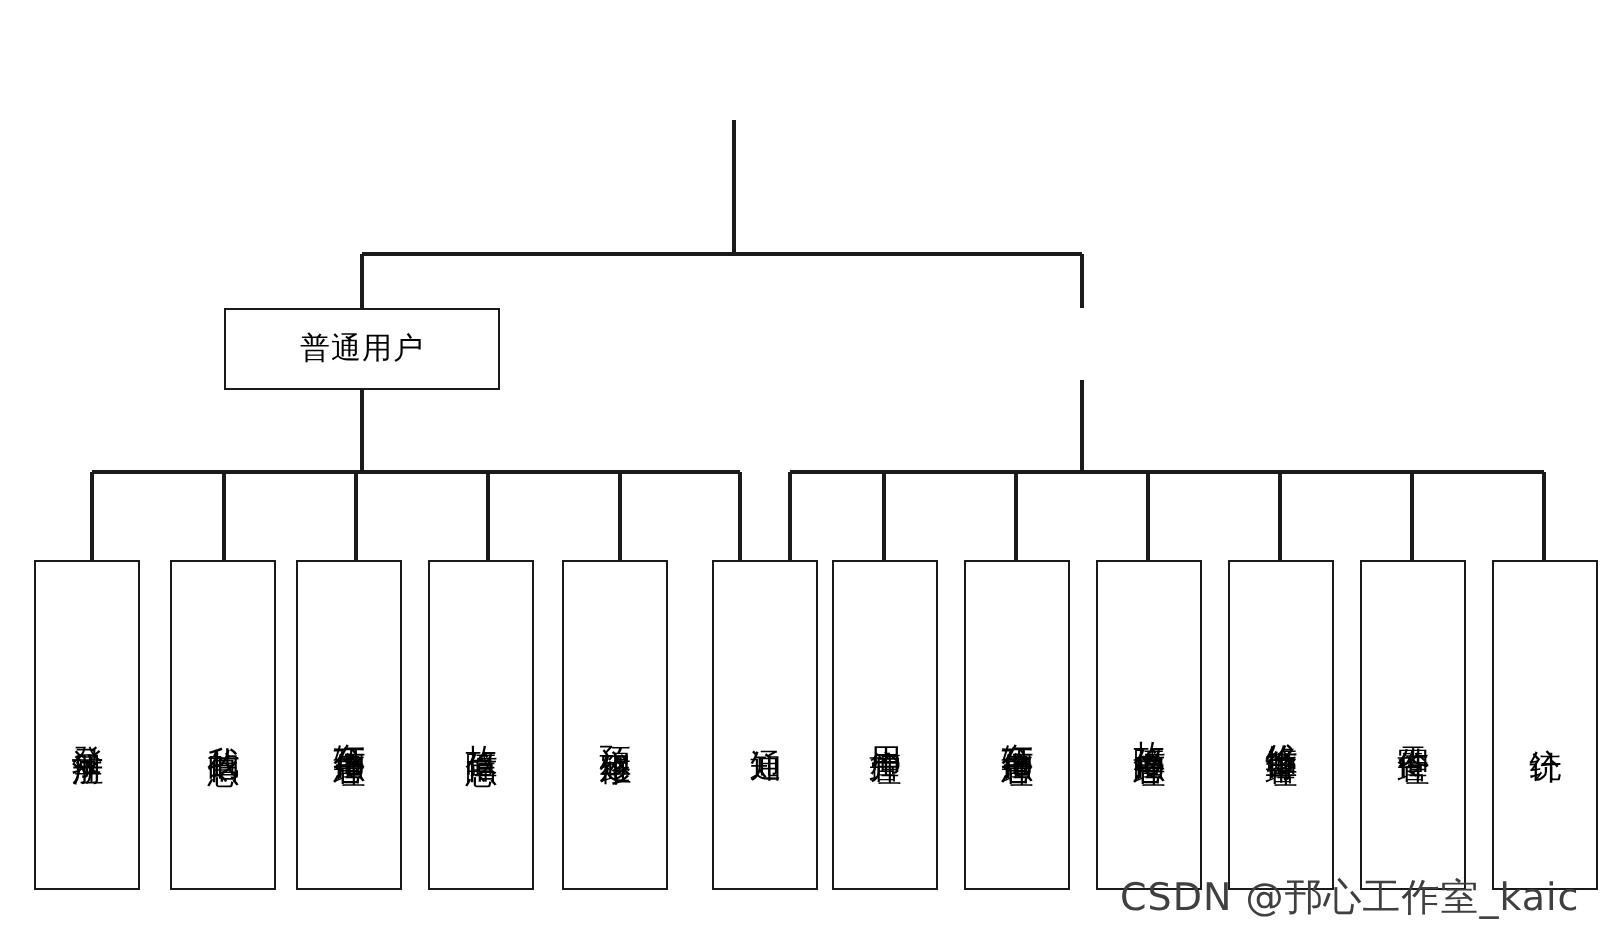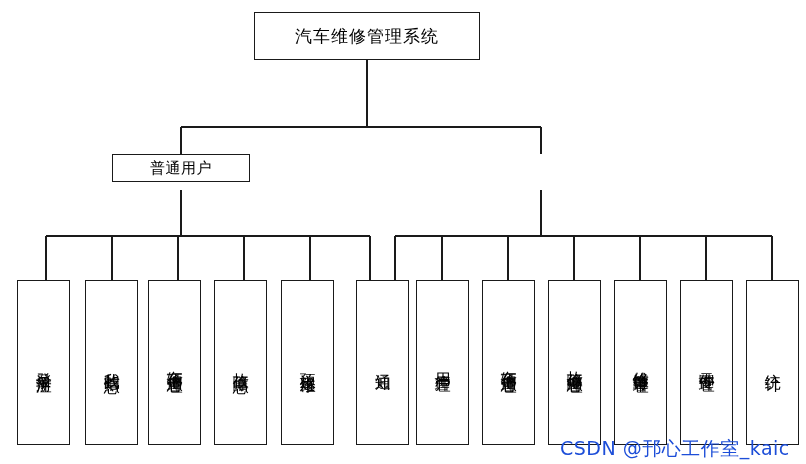--- a/index.html
+++ b/index.html
@@ -50,21 +50,21 @@
     height: 48px;
   }
   .node--root .node-label {
     font-size: 17px;
     letter-spacing: 1px;
     line-height: 1.1;
   }
   
   .node--branch {
     top: 154px;
-    height: 28px;
+    height: 41px;
   }
   .node--branch .node-label {
     font-size: 15px;
     letter-spacing: 0.5px;
     line-height: 1.1;
   }
   .node--branch-user   { left: 112px; width: 138px; }
   .node--branch-admin  { left: 470px; width: 142px; }
   
   .node--leaf {
@@ -82,21 +82,21 @@
     letter-spacing: 1.5px;
     white-space: nowrap;
     max-height: 150px;
   }
   
   .watermark {
     position: absolute;
     left: 560px;
     top: 436px;
     font-size: 19px;
-    color: #1d4ed8;
+    color: #404040;
     white-space: nowrap;
     z-index: 3;
     letter-spacing: 0.5px;
     font-family: "DejaVu Sans", "Liberation Sans", sans-serif;
   }
 </style>
 </head>
 <body>
 
 <div id="diagram">
@@ -129,23 +129,20 @@
       <path d="M395,236 L395,280"></path>
       <path d="M442,236 L442,280"></path>
       <path d="M508,236 L508,280"></path>
       <path d="M574,236 L574,280"></path>
       <path d="M640,236 L640,280"></path>
       <path d="M706,236 L706,280"></path>
       <path d="M772,236 L772,280"></path>
     </g>
   </svg>
 
-  <div class="node node--root">
-    <span class="node-label">汽车维修管理系统</span>
-  </div>
 
   <div class="node node--branch node--branch-user">
     <span class="node-label">普通用户</span>
   </div>
 
   <div class="node node--leaf" style="left:17px;">
     <span class="node-label">登录注册</span>
   </div>
   <div class="node node--leaf" style="left:85px;">
     <span class="node-label">我的信息</span>

